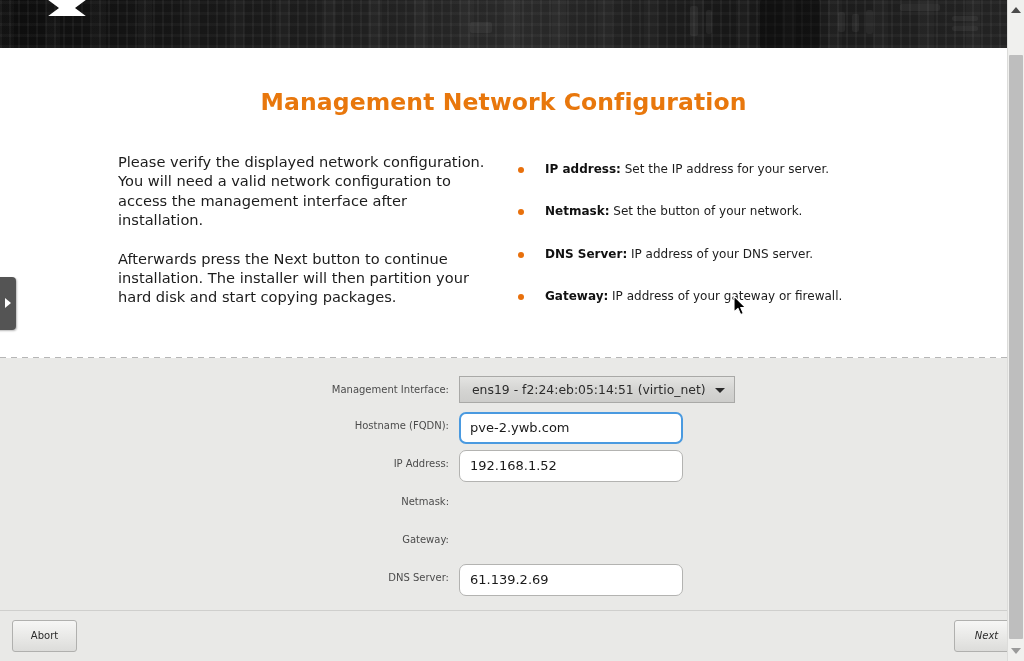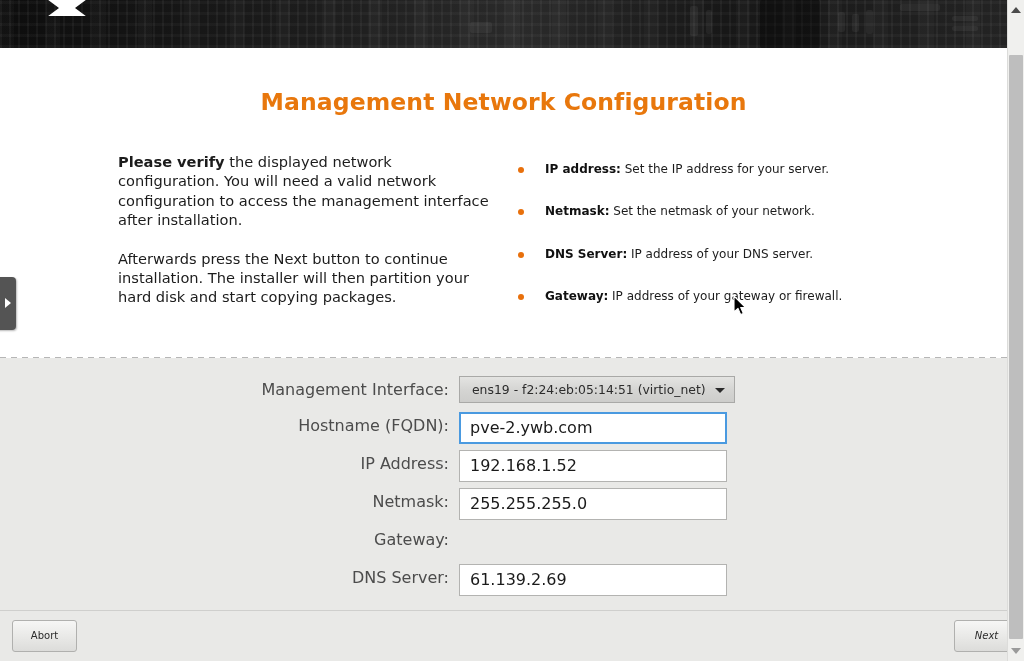--- a/index.html
+++ b/index.html
@@ -99,21 +99,21 @@
     position: absolute;
     left: 118px;
     top: 0;
     width: 372px;
     color: #1c1c1c;
     font-size: 14.6px;
     line-height: 19.3px;
   }
   #info-left p { margin: 0; }
   #info-left p.second { margin-top: 19.5px; }
-  #info-left b { font-weight: bold; }
+  #info-left b { font-weight: normal; }
 
   #info-right {
     position: absolute;
     left: 512px;
     top: 8px;
     width: 430px;
     margin: 0;
     padding: 0;
     list-style: none;
     color: #1c1c1c;
@@ -165,21 +165,21 @@
     left: 0;
     width: 1007px;
     height: 28px;
   }
   .form-label {
     position: absolute;
     left: 149px;
     width: 300px;
     text-align: right;
     color: #4c4c4c;
-    font-size: 16px;
+    font-size: 10px;
     line-height: 28px;
   }
   .form-field {
     position: absolute;
     left: 459px;
   }
 
   .select-box {
     width: 276px;
     height: 27px;
@@ -199,28 +199,28 @@
     position: absolute;
     right: 9px;
     top: 11px;
     width: 0; height: 0;
     border-left: 5px solid transparent;
     border-right: 5px solid transparent;
     border-top: 5px solid #2a2a2a;
   }
 
   .text-input {
-    width: 268px;
+    width: 224px;
     height: 32px;
     box-sizing: border-box;
     background: #ffffff;
     border: 1px solid #b3b3b1;
-    border-radius: 0;
+    border-radius: 7px;
     color: #1a1a1a;
-    font-size: 16px;
+    font-size: 13px;
     line-height: 30px;
     padding: 0 10px;
     white-space: nowrap;
     overflow: hidden;
   }
   .text-input.focused {
     border: 2px solid #4a9ae0;
     line-height: 28px;
     padding: 0 9px;
   }
@@ -367,21 +367,21 @@
         <p class="second"><span>Afterwards press the Next button to continue installation. The installer will then partition your hard disk and start copying packages.</span></p>
       </div>
 
       <ul id="info-right">
         <li>
           <span class="dot"></span>
           <span class="term">IP address:</span><span> Set the IP address for your server.</span>
         </li>
         <li>
           <span class="dot"></span>
-          <span class="term">Netmask:</span><span> Set the netmask of your network.</span>
+          <span class="term">Netmask:</span><span> Set the button of your network.</span>
         </li>
         <li>
           <span class="dot"></span>
           <span class="term">DNS Server:</span><span> IP address of your DNS server.</span>
         </li>
         <li>
           <span class="dot"></span>
           <span class="term">Gateway:</span><span> IP address of your gateway or firewall.</span>
         </li>
       </ul>
@@ -412,23 +412,20 @@
 
     <div class="form-row" style="top:92px;">
       <div class="form-label">IP Address:</div>
       <div class="form-field">
         <div class="text-input" placeholder="">192.168.1.52</div>
       </div>
     </div>
 
     <div class="form-row" style="top:130px;">
       <div class="form-label">Netmask:</div>
-      <div class="form-field">
-        <div class="text-input" placeholder="">255.255.255.0</div>
-      </div>
     </div>
 
     <div class="form-row" style="top:168px;">
       <div class="form-label">Gateway:</div>
     </div>
 
     <div class="form-row" style="top:206px;">
       <div class="form-label">DNS Server:</div>
       <div class="form-field">
         <div class="text-input" placeholder="">61.139.2.69</div>

